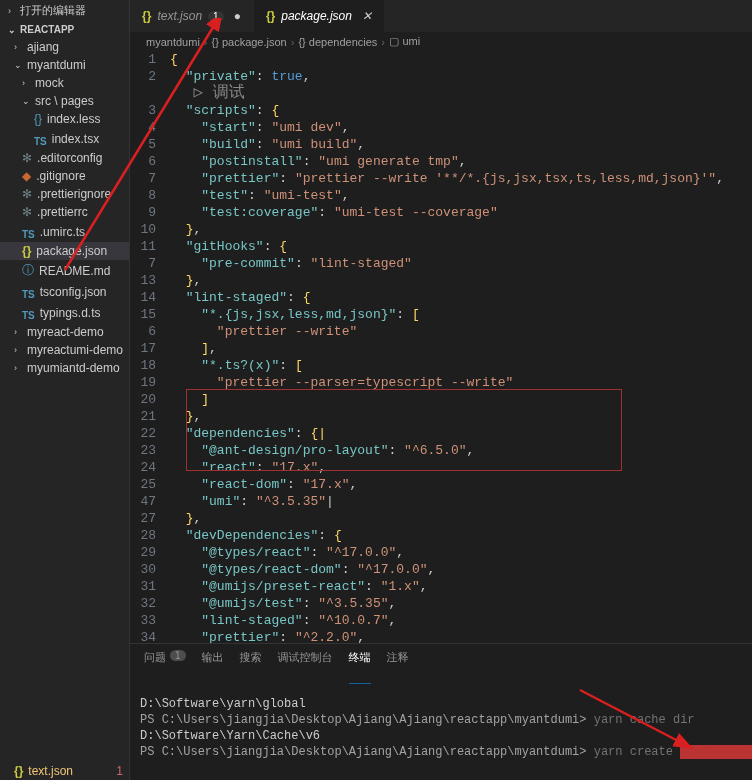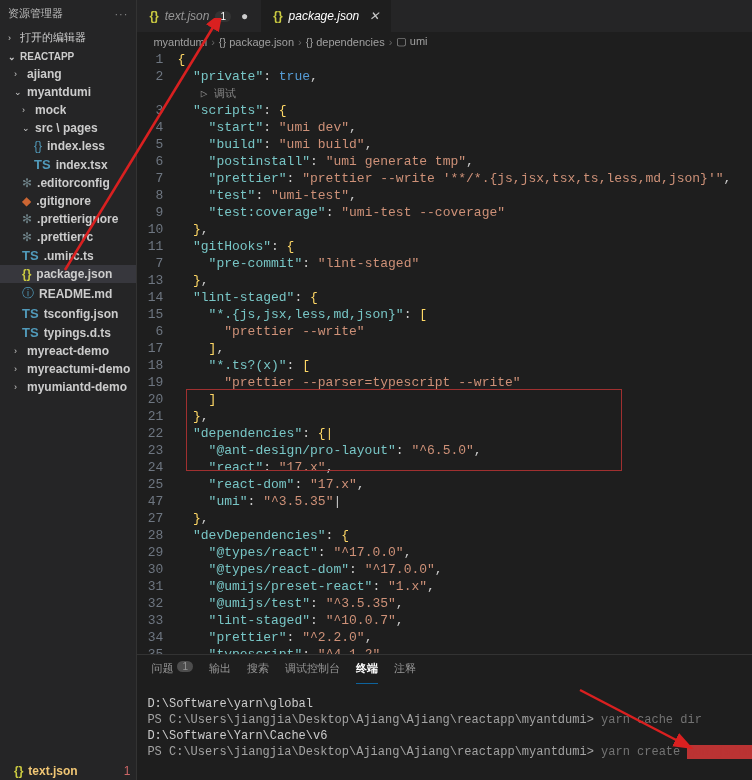--- a/index.html
+++ b/index.html
@@ -28,23 +28,23 @@
 }
 .tree { flex: 1; overflow: auto; }
 .tree-item {
   padding: 2px 6px 2px 14px; display: flex; align-items: center;
   gap: 5px; cursor: pointer; font-size: 12px; color: #ccc;
 }
 .tree-item.selected { background: #37373d; }
 .tree-item.depth1 { padding-left: 22px; }
 .tree-item.depth2 { padding-left: 34px; }
 .chev { width: 8px; display: inline-block; color: #ccc; font-size: 9px; }
-.file-label { white-space: nowrap; overflow: hidden; text-overflow: ellipsis; font-weight: bold; }
+.file-label { white-space: nowrap; overflow: hidden; text-overflow: ellipsis; }
 .json-icon { color: #cbcb41; font-weight: bold; }
-.ts-icon { color: #519aba; font-weight: bold; font-size: 13px; }
+.ts-icon { color: #519aba; font-weight: bold; font-size: 10px; margin-top: 6px; }
 .less-icon { color: #519aba; }
 .readme-icon { color: #519aba; }
 .config-icon { color: #6d8086; }
 .git-icon { color: #cc6633; }
 .outline-item { color: #f0c674; }
 .main { flex: 1; display: flex; flex-direction: column; background: #1e1e1e; }
 .tabs-bar { display: flex; background: #252526; height: 32px; }
 .tab {
   padding: 6px 12px; display: flex; align-items: center; gap: 6px;
   font-family: 'Segoe UI', sans-serif; font-size: 12px;
@@ -71,54 +71,50 @@
   padding-right: 14px; user-select: none; flex-shrink: 0;
 }
 .gutter div { height: 17px; }
 .code { flex: 1; white-space: pre; padding-right: 8px; }
 .code div { height: 17px; }
 .tok-brace { color: #ffd866; }
 .tok-key { color: #78c6c6; }
 .tok-str { color: #ce9178; }
 .tok-bool { color: #569cd6; }
 .tok-punc { color: #cccccc; }
-.tok-debug { color: #888; font-size: 11px;}
+.tok-debug { color: #888; font-size: 16px;}
 .highlight-box {
   position: absolute; border: 1px solid #a03030;
   pointer-events: none; z-index: 5;
 }
 .arrow { position: absolute; z-index: 8; pointer-events: none; }
 .panel-tabs {
   display: flex; gap: 16px; padding: 6px 14px;
   border-top: 1px solid #333; font-size: 11px;
   font-family: 'Segoe UI', sans-serif; color: #969696;
 }
 .panel-tabs .ptab { cursor: pointer; display: flex; align-items: flex-start; gap: 4px; }
-.panel-tabs .ptab.active { color: #fff; border-bottom: 1px solid #0e639c; padding-bottom: 7px; font-weight: bold; }
+.panel-tabs .ptab.active { color: #fff; border-bottom: 1px solid #0e639c; padding-bottom: 18px; }
 .panel-tabs .count-badge { background: #4d4d4d; border-radius: 8px; padding: 0 5px; font-size: 10px; }
 .terminal {
   background: #1e1e1e; padding: 6px 10px;
   font-size: 12px; line-height: 16px; color: #ccc;
   height: 90px; overflow: hidden;
 }
 .terminal .tline { white-space: pre; }
 .ps-prompt { color: #a3a3a3; }
 .cmd-yarn { color: #737373; }
 .redact { background: #b33; color: #b33; }
 .ellipsis { color: #888; letter-spacing: 1px; }
 </style>
 </head>
 <body>
 
 <div class="container">
   <div class="sidebar">
-    <div class="sidebar-header">
-      <span>资源管理器</span>
-      <span class="ellipsis">···</span>
-    </div>
     <div class="open-editors">
       <span class="chev">›</span>
       <span>打开的编辑器</span>
     </div>
     <div class="folder-header">
       <span class="chev">⌄</span>
       <span>REACTAPP</span>
     </div>
     <div class="tree" id="tree">
         <div class="tree-item depth0">

